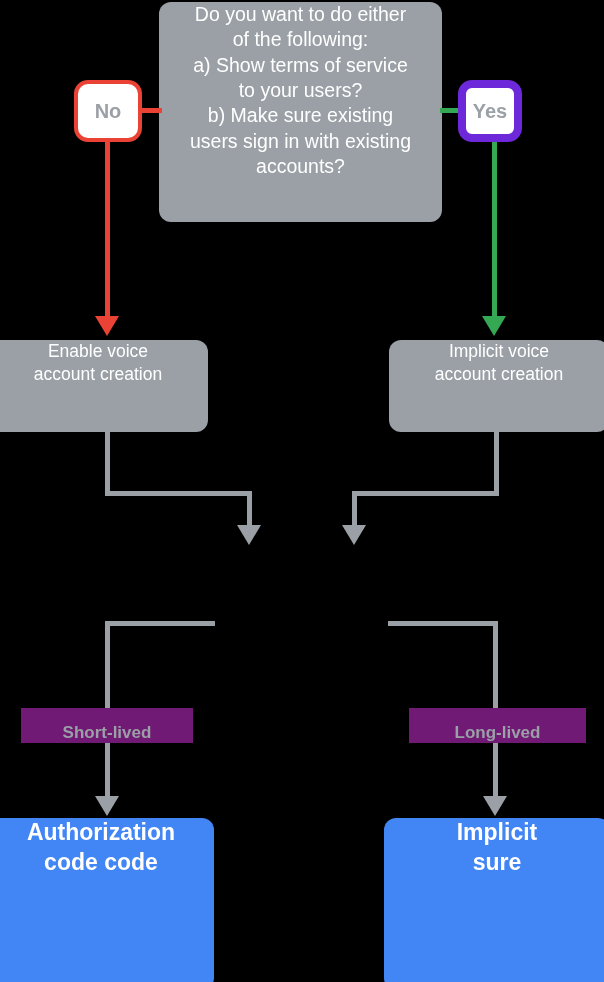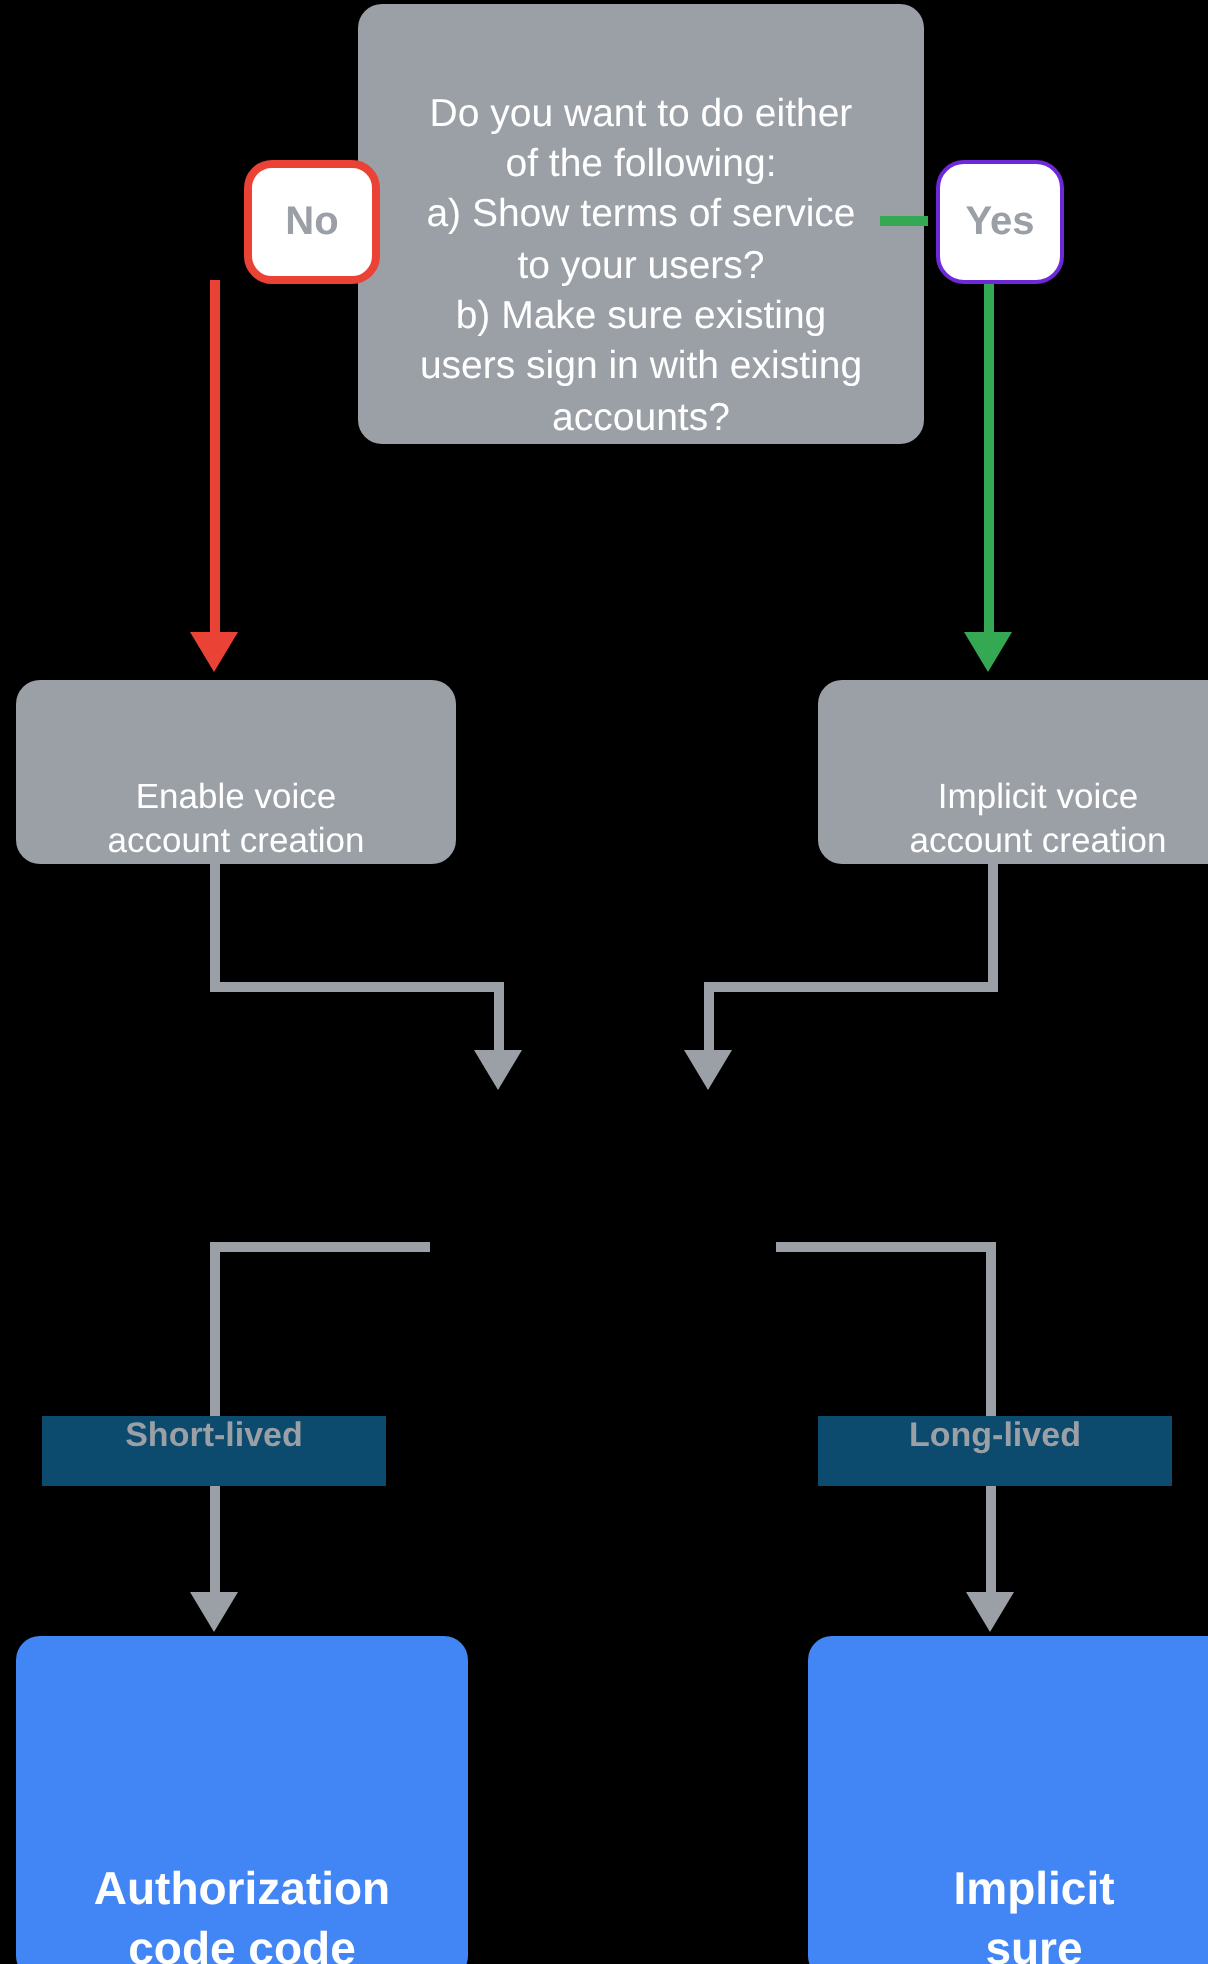--- a/index.html
+++ b/index.html
@@ -16,26 +16,25 @@
     height: 982px;
     background: #000000;
     overflow: hidden;
   }
 
   
   .node {
     position: absolute;
     box-sizing: border-box;
     display: flex;
-    align-items: flex-end;
+    align-items: flex-start;
     justify-content: center;
     text-align: center;
     color: #ffffff;
     border-radius: 12px;
-    margin-left: 20px;
   }
   .node-gray {
     background: #9aa0a6;
   }
   .node-blue {
     background: #4285f4;
   }
   .node-text {
     display: block;
     white-space: pre-line;
@@ -101,38 +100,37 @@
     font-weight: bold;
     color: #9aa0a6;
     z-index: 6;
   }
   #badge-no {
     left: 74px;
     top: 80px;
     width: 68px;
     height: 62px;
     border: 4px solid #ea4335;
-    margin-left: 48px;
   }
   #badge-yes {
-    left: 468px;
+    left: 458px;
     top: 80px;
     width: 64px;
     height: 62px;
-    border: 2px solid #6d28d9;
+    border: 8px solid #6d28d9;
   }
 
   
   .edge-label {
     position: absolute;
     box-sizing: border-box;
     display: flex;
-    align-items: flex-start;
+    align-items: flex-end;
     justify-content: center;
-    background: #0c4a6e;
+    background: #701a75;
     color: #9aa0a6;
     font-size: 17px;
     font-weight: bold;
     z-index: 5;
   }
   #label-short-lived {
     left: 21px;
     top: 708px;
     width: 172px;
     height: 35px;

